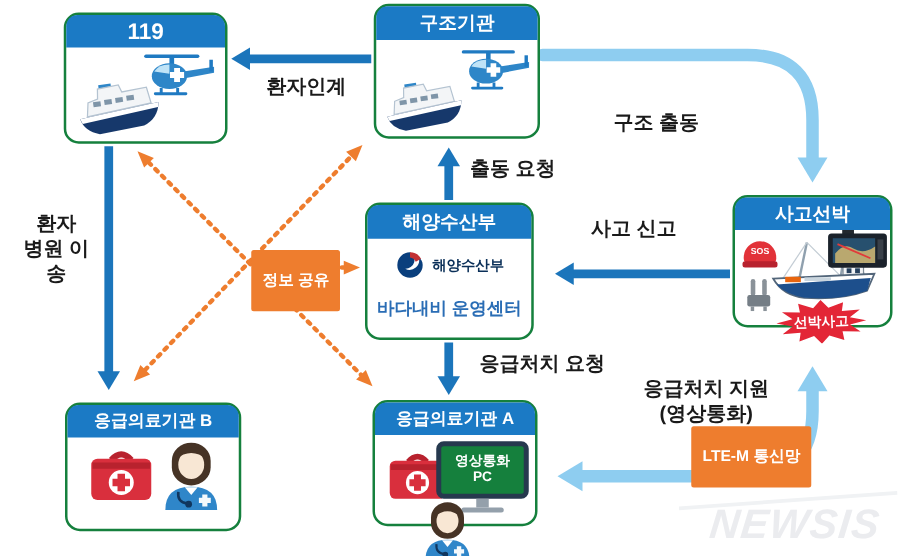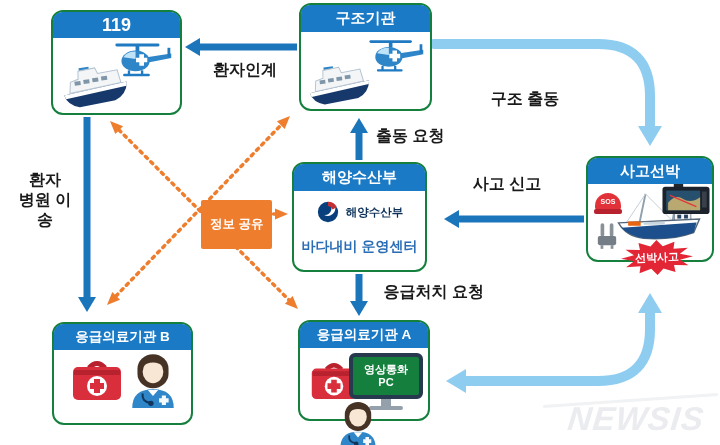--- a/index.html
+++ b/index.html
@@ -278,15 +278,20 @@
 
   <div class="flow-label" style="left:203px; top:60px; width:84px;">환자인계</div>
   <div class="flow-label" style="left:480px; top:57px; width:90px;margin-top:32px;">구조 출동</div>
   <div class="flow-label" style="left:376px; top:126px; width:80px; text-align:left;">출동 요청</div>
   <div class="flow-label" style="left:466px; top:174px; width:82px;">사고 신고</div>
   <div class="flow-label" style="left:374px; top:282px; width:110px; text-align:right;">응급처치 요청</div>
   <div class="flow-label" style="left:14px; top:170px; width:62px;">
     <div>환자</div>
     <div>병원 이송</div>
   </div>
+  <div class="flow-label" style="left:502px; top:302px; width:126px;">
+    <div>응급처치 지원</div>
+    <div>(영상통화)</div>
+  </div>
+  <div class="badge" style="left:512px; top:341px;">LTE-M 통신망</div>
   <div class="badge" style="left:160px; top:200px;">정보 공유</div>
 
 </div>
 
 </body></html>

